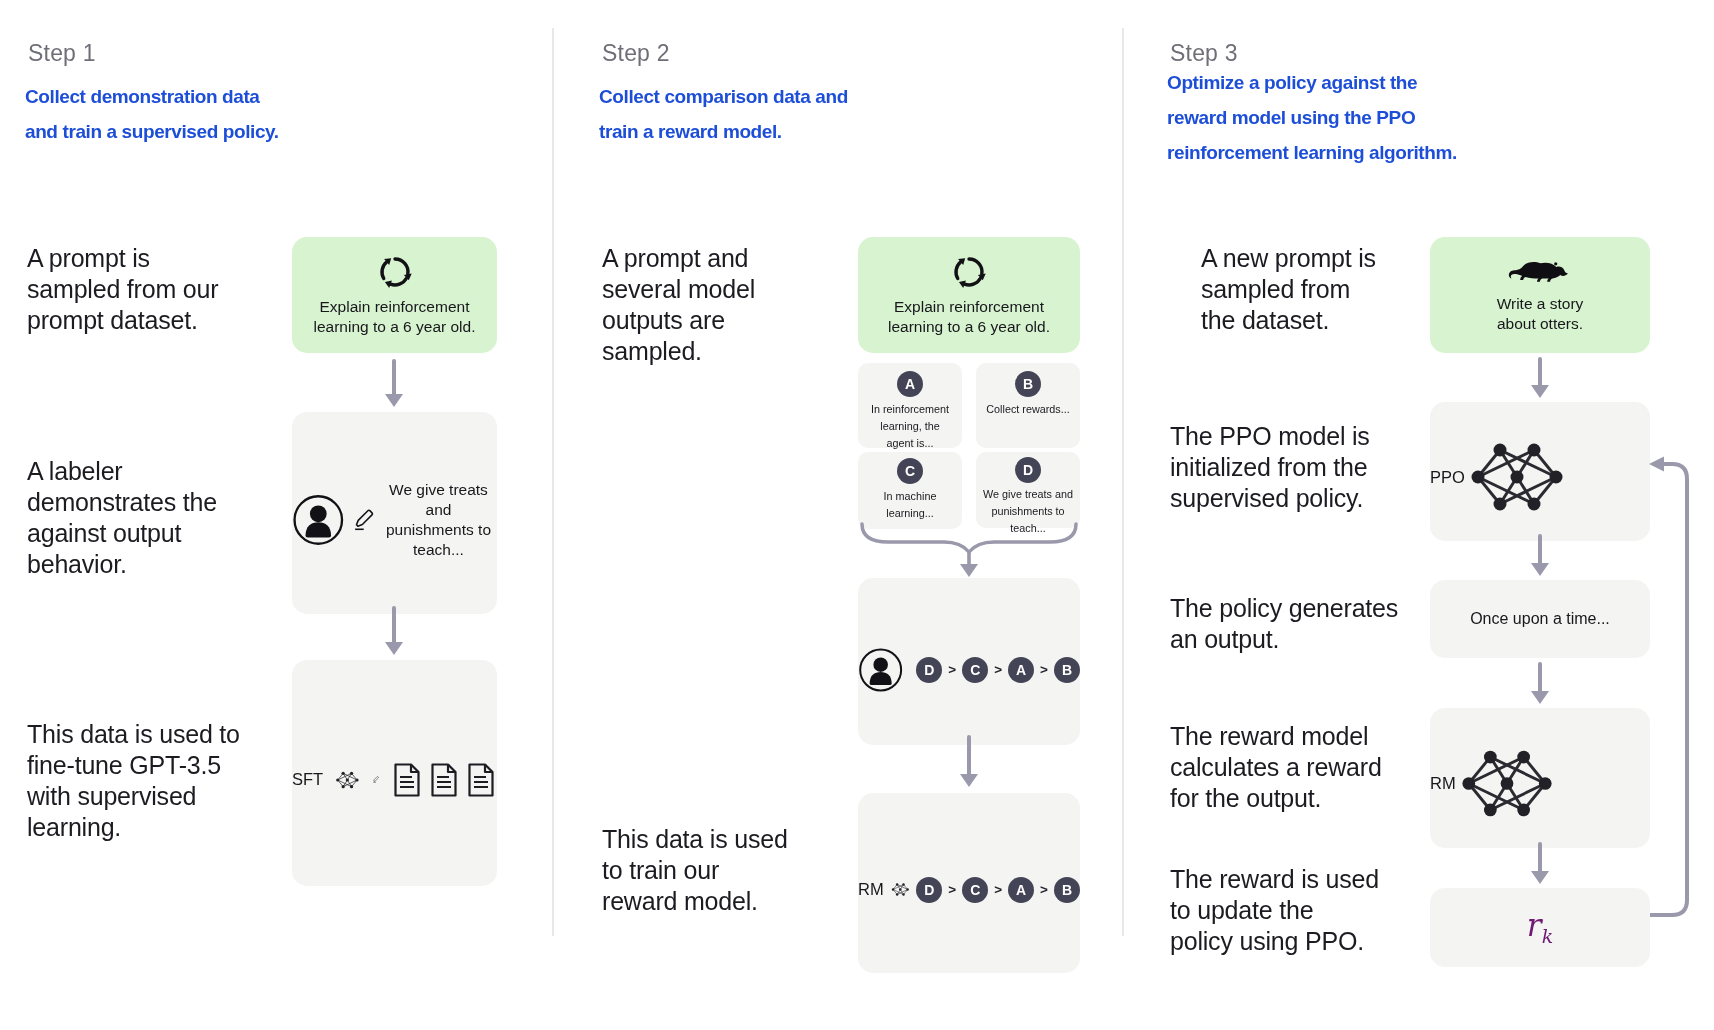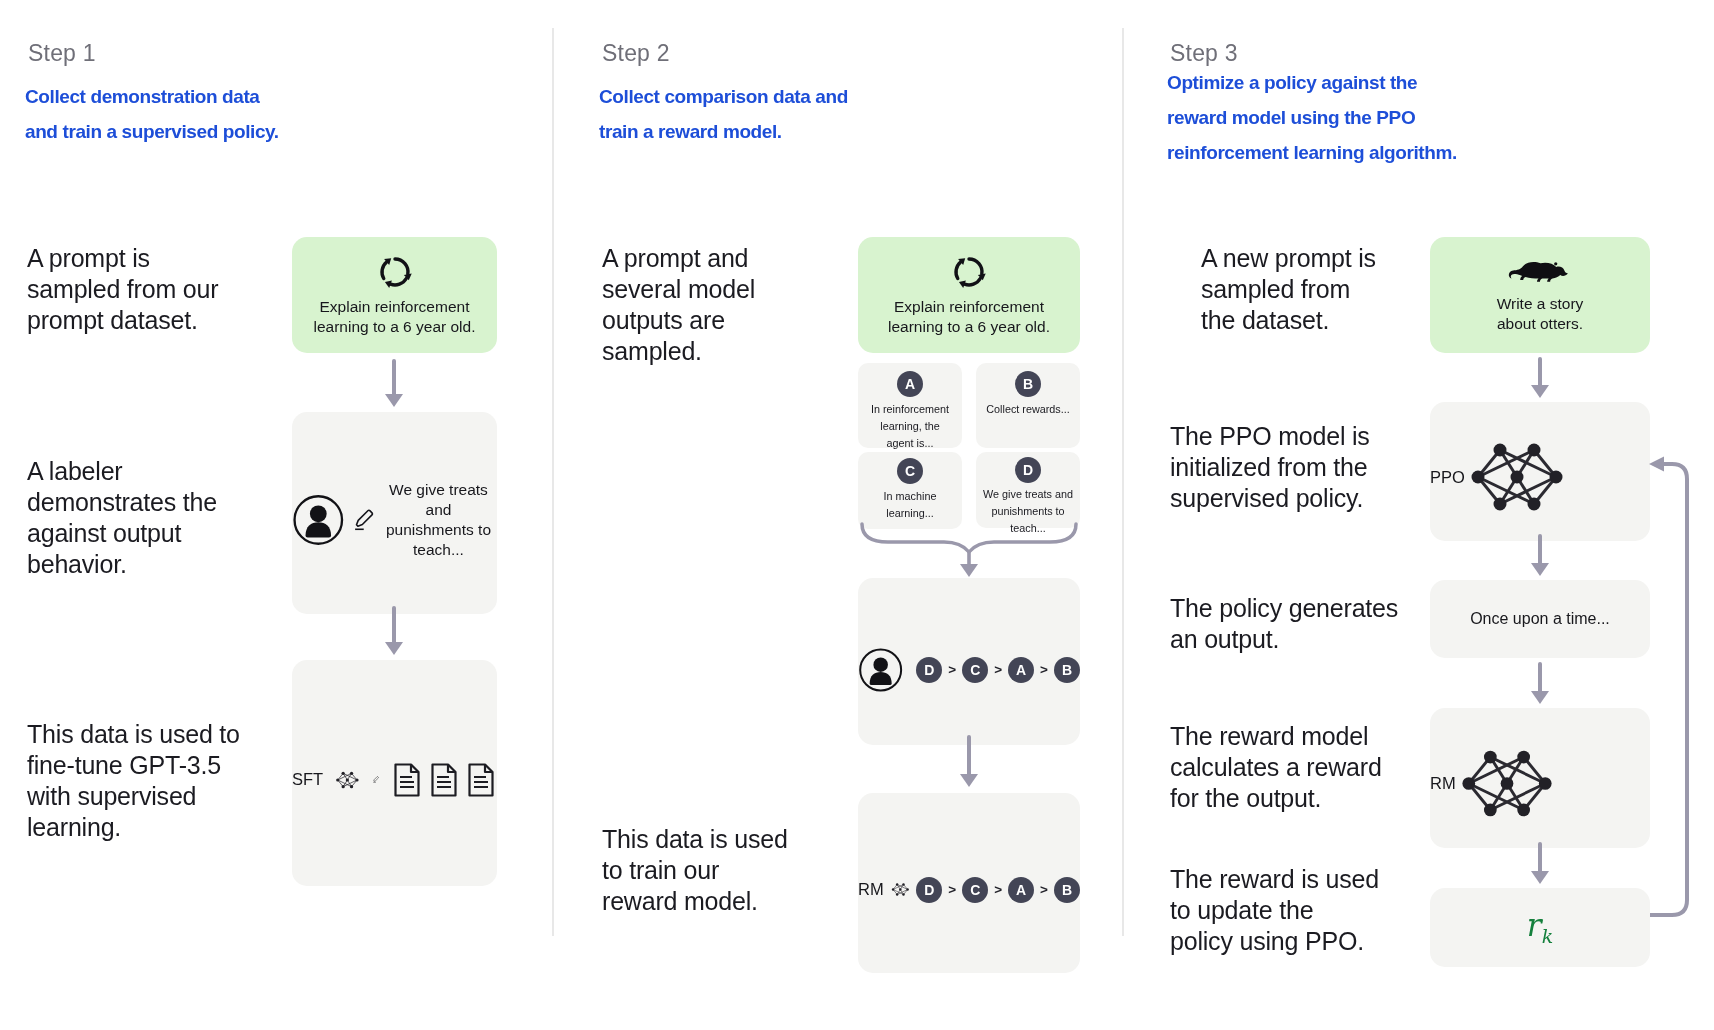--- a/index.html
+++ b/index.html
@@ -33,21 +33,21 @@
   .arrow {position:absolute; width:18px;}
   .arrow::before {content:""; position:absolute; left:7.2px; top:0; bottom:11px; width:3.6px;
                   background:#9a98ab; border-radius:2px;}
   .arrow::after {content:""; position:absolute; left:0; bottom:0; width:0; height:0;
                  border-left:9px solid transparent; border-right:9px solid transparent;
                  border-top:13px solid #9a98ab;}
 
   .conn {position:absolute;}
   .docrow {display:flex; gap:5px; align-items:flex-end;}
 
-  .reward-symbol {font-family:"DejaVu Serif", serif; font-style:italic; font-size:31px; color:#15803d;}
+  .reward-symbol {font-family:"DejaVu Serif", serif; font-style:italic; font-size:31px; color:#701a75;}
   .reward-symbol sub {font-size:19px;}
 </style>
 </head>
 <body>
 
 <svg width="0" height="0" style="position:absolute" aria-hidden="true">
   <defs>
     <g id="nn">
       <g stroke="#2b2a31" stroke-width="3">
         <line x1="33" y1="10" x2="11" y2="37"></line>

